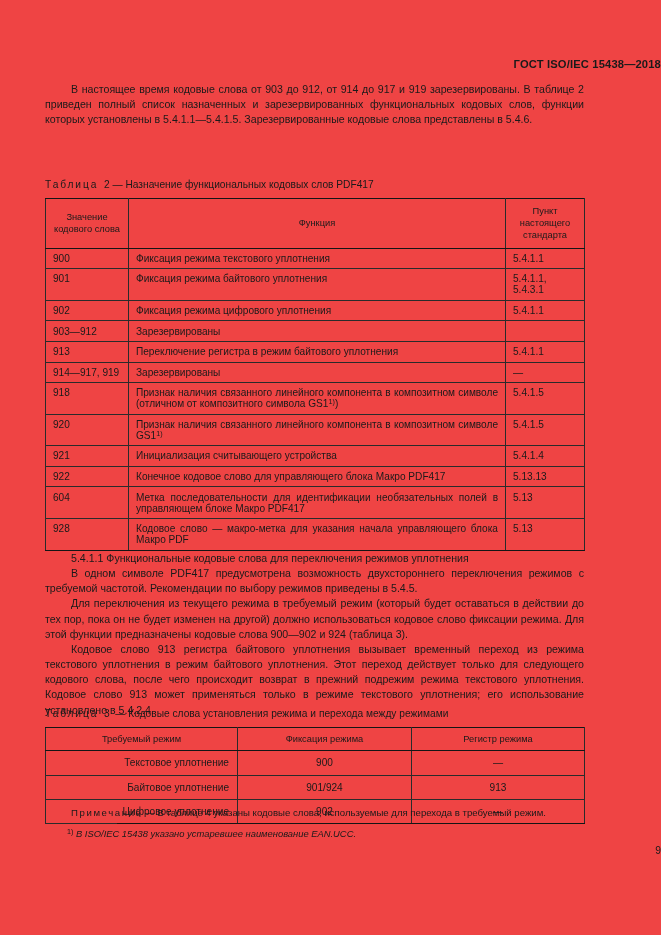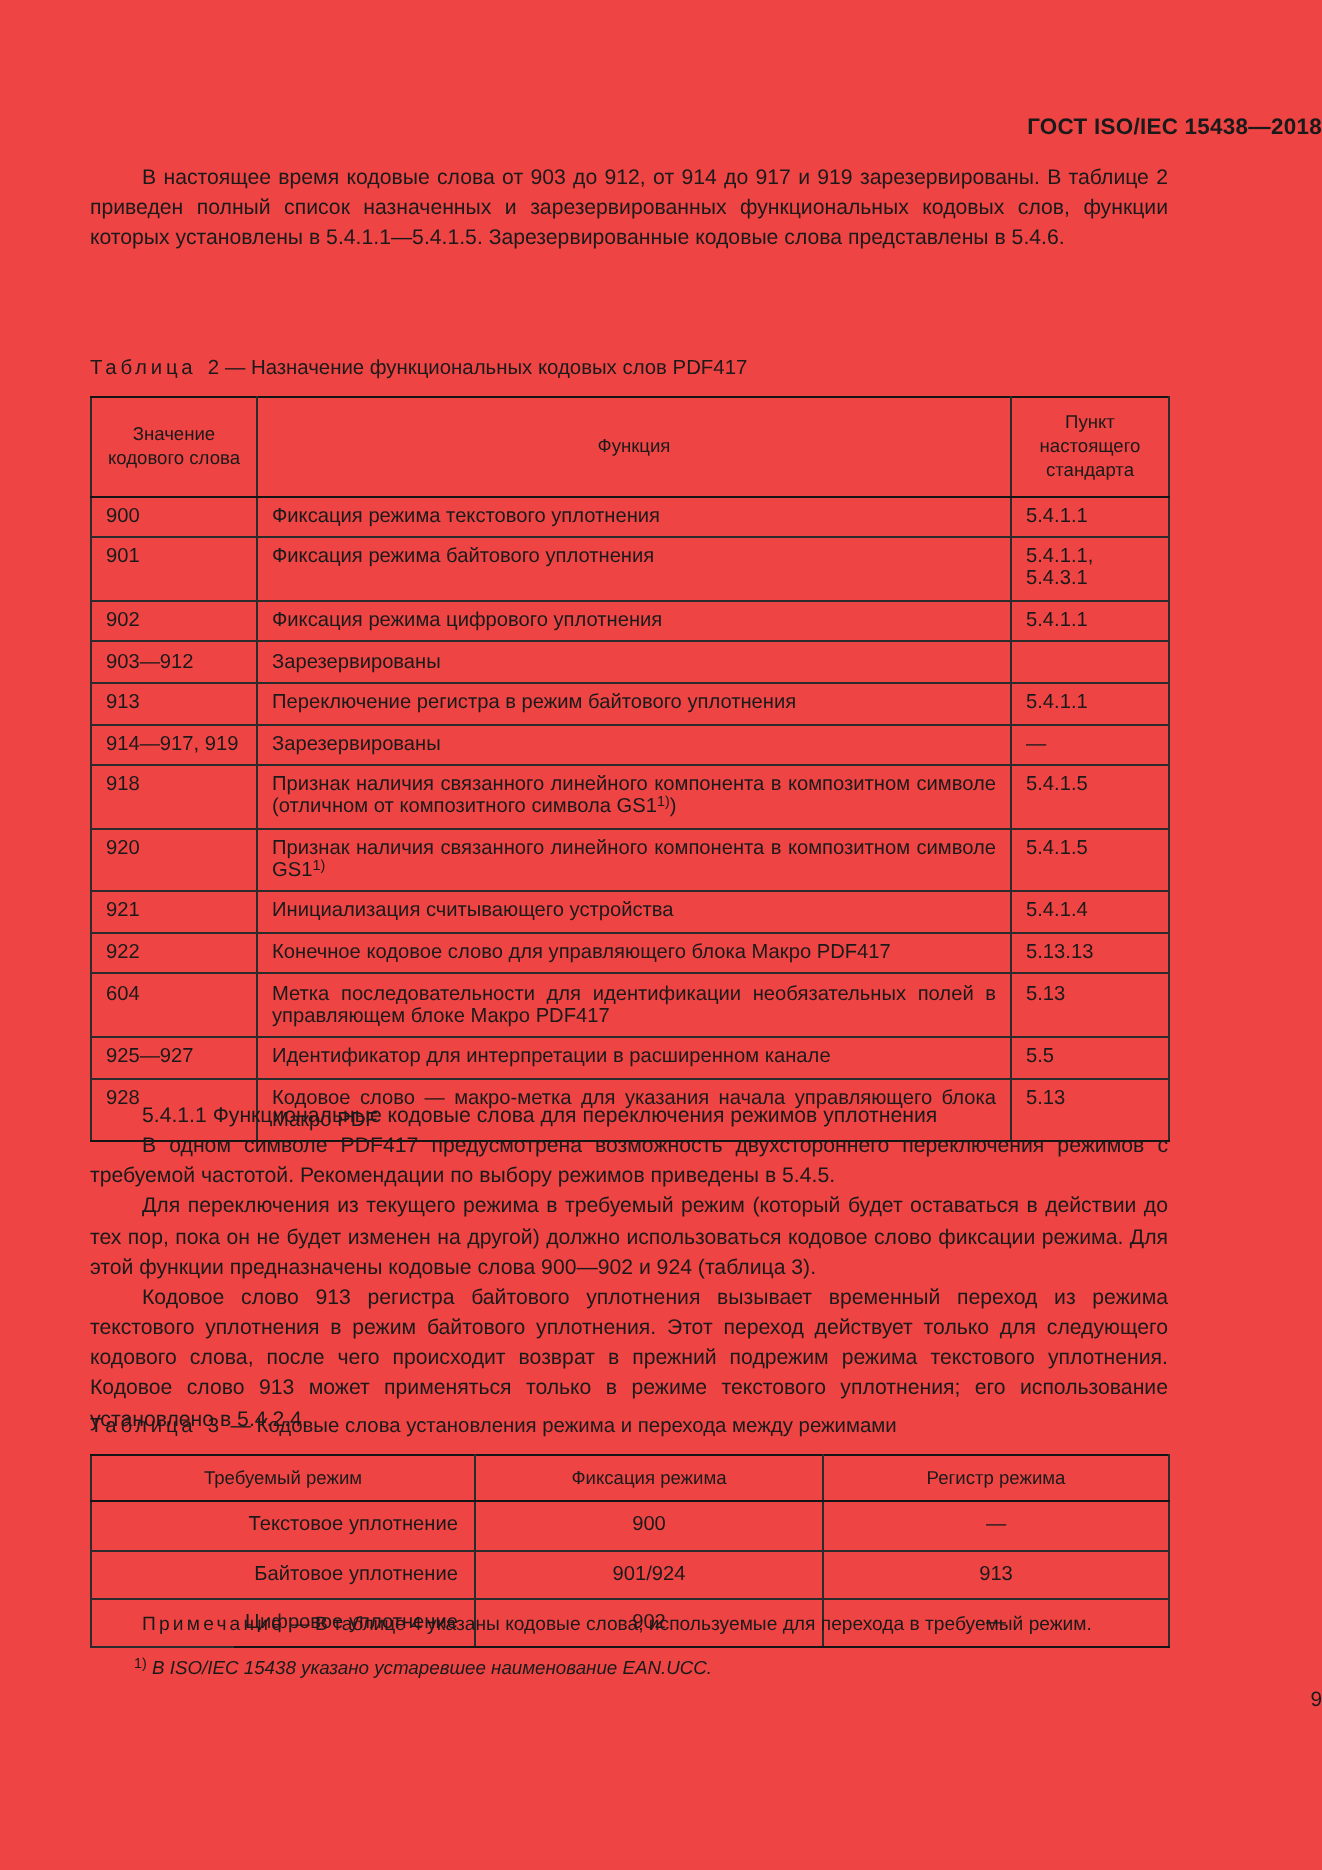--- a/index.html
+++ b/index.html
@@ -238,25 +238,20 @@
             <td class="c-code">922</td>
             <td class="c-func">Конечное кодовое слово для управляющего блока Макро PDF417</td>
             <td class="c-clause">5.13.13</td>
           </tr>
           <tr>
             <td class="c-code">604</td>
             <td class="c-func">Метка последовательности для идентификации необязательных полей в управляющем блоке Макро PDF417</td>
             <td class="c-clause">5.13</td>
           </tr>
           <tr>
-            <td class="c-code">925—927</td>
-            <td class="c-func">Идентификатор для интерпретации в расширенном канале</td>
-            <td class="c-clause">5.5</td>
-          </tr>
-          <tr>
             <td class="c-code">928</td>
             <td class="c-func">Кодовое слово — макро-метка для указания начала управляющего блока Макро PDF</td>
             <td class="c-clause">5.13</td>
           </tr>
         </tbody>
     </table>
   </div>
 
   <div class="block-mid">
     <p class="body">5.4.1.1 Функциональные кодовые слова для переключения режимов уплотнения</p>

